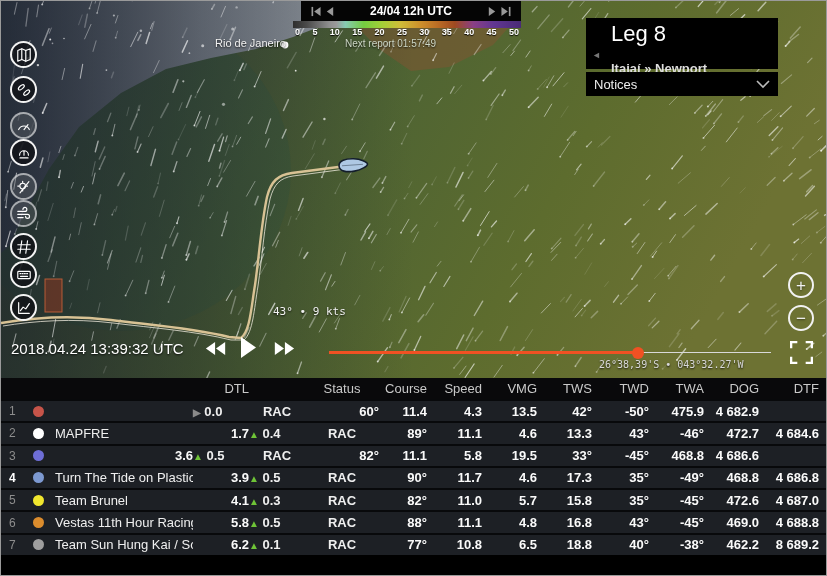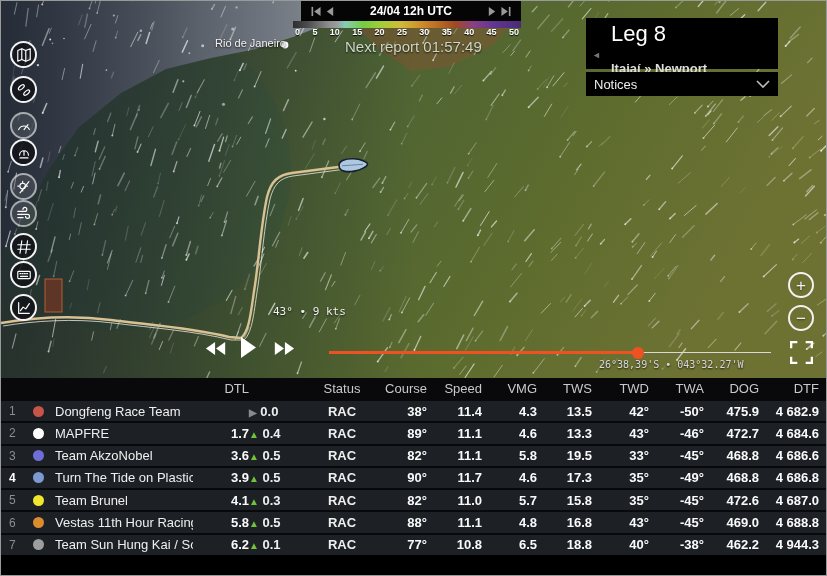--- a/index.html
+++ b/index.html
@@ -6,21 +6,21 @@
   html,body { background:#222; }
   body { font-family:"Liberation Sans", sans-serif; }
   .screen { position:relative; width:827px; height:576px; margin:0 auto; overflow:hidden;
             background:#000; border:1px solid #9a9a9a; }
 
   
   .map-area { position:absolute; left:0; top:0; width:827px; height:377px; overflow:hidden; }
   .map-area svg { display:block; }
   .map-label { position:absolute; color:#f2f2f2; text-shadow:0 1px 2px rgba(0,0,0,.8); }
   .city { left:214px; top:36px; font-size:11px; }
-  .next-report { left:344px; top:37px; font-size:15px; color:#ccd6c5; }
+  .next-report { left:344px; top:37px; font-size:10px; color:#ccd6c5; }
   .boat-note { left:272px; top:304px; font-family:"DejaVu Sans Mono", monospace; font-size:11px; font-weight:normal; }
   .coords { left:598px; top:358px; width:174px; text-align:left; font-family:"DejaVu Sans Mono", monospace;
             font-size:10px; color:#d8d8d8; }
 
   
   .top-bar { position:absolute; left:300px; top:0; width:220px; height:20px; background:#050505;
              display:flex; align-items:center; padding:0 8px; z-index:6; }
   .top-bar .date { flex:1; text-align:center; color:#fff; font-size:12px; font-weight:bold; }
   .tb-btn { width:14px; height:12px; display:flex; align-items:center; justify-content:center; cursor:pointer; }
 
@@ -982,20 +982,21 @@
     </div>
   <div class="zoom-btn" style="top:304px">
     <span>−</span>
     </div>
   <div class="fullscreen">
     <svg width="23" height="23" viewBox="0 0 22 22">
       <path d="M1 7V1h6M15 1h6v6M21 15v6h-6M7 21H1v-6" fill="none" stroke="#fff" stroke-width="2.4"></path>
       </svg>
   </div>
 
+  <div class="clock">2018.04.24 13:39:32 UTC</div>
   <div class="pb-btn" style="left:204px;top:340px">
     <svg width="22" height="15" viewBox="0 0 24 16">
         <path d="M11 1 1 8l10 7zM22 1 12 8l10 7z" fill="#fff"></path>
       </svg>
   </div>
   <div class="pb-btn" style="left:238px;top:335px">
     <svg width="18" height="23" viewBox="0 0 18 23">
         <path d="M2 1l15 10.5L2 22z" fill="#fff"></path>
       </svg>
   </div>
@@ -1026,25 +1027,24 @@
         <div class="num">TWA</div>
         <div class="num">DOG</div>
         <div class="num">DTF</div>
       </div>
     <div id="board-rows" style="display:flex;flex-direction:column;flex:1">
         <div class="grid row">
           <div class="rank">1</div>
           <div class="">
             <div class="dot" style="background: rgb(198, 84, 73);"></div>
           </div>
-          <div class="team">Dongfeng Race Team</div>
           <div class="num"></div>
           <div class="chg"><span class="flat">▶</span> 0.0</div>
           <div class="ctr">RAC</div>
-          <div class="num">38°</div>
+          <div class="num">60°</div>
           <div class="num">11.4</div>
           <div class="num">4.3</div>
           <div class="num">13.5</div>
           <div class="num">42°</div>
           <div class="num">-50°</div>
           <div class="num">475.9</div>
           <div class="num">4 682.9</div>
         </div>
         <div class="grid row">
           <div class="rank">2</div>
@@ -1062,21 +1062,20 @@
           <div class="num">43°</div>
           <div class="num">-46°</div>
           <div class="num">472.7</div>
           <div class="num">4 684.6</div>
         </div>
         <div class="grid row">
           <div class="rank">3</div>
           <div class="">
             <div class="dot" style="background: rgb(110, 110, 214);"></div>
           </div>
-          <div class="team">Team AkzoNobel</div>
           <div class="num">3.6</div>
           <div class="chg"><span class="up">▲</span> 0.5</div>
           <div class="ctr">RAC</div>
           <div class="num">82°</div>
           <div class="num">11.1</div>
           <div class="num">5.8</div>
           <div class="num">19.5</div>
           <div class="num">33°</div>
           <div class="num">-45°</div>
           <div class="num">468.8</div>
@@ -1145,17 +1144,17 @@
           <div class="num">6.2</div>
           <div class="chg"><span class="up">▲</span> 0.1</div>
           <div class="ctr">RAC</div>
           <div class="num">77°</div>
           <div class="num">10.8</div>
           <div class="num">6.5</div>
           <div class="num">18.8</div>
           <div class="num">40°</div>
           <div class="num">-38°</div>
           <div class="num">462.2</div>
-          <div class="num">4 944.3</div>
+          <div class="num">8 689.2</div>
         </div>
       </div>
   </div>
 </div>
 
 </body></html>

